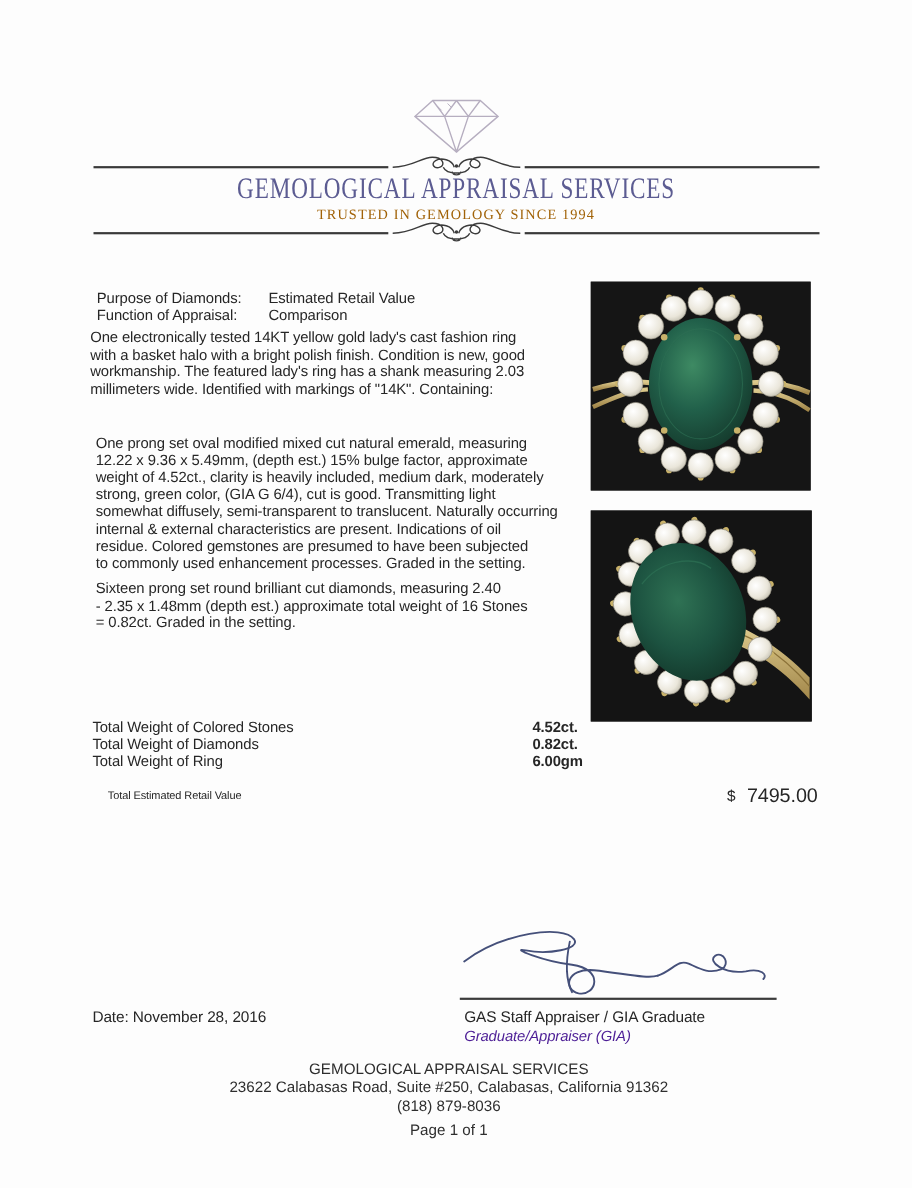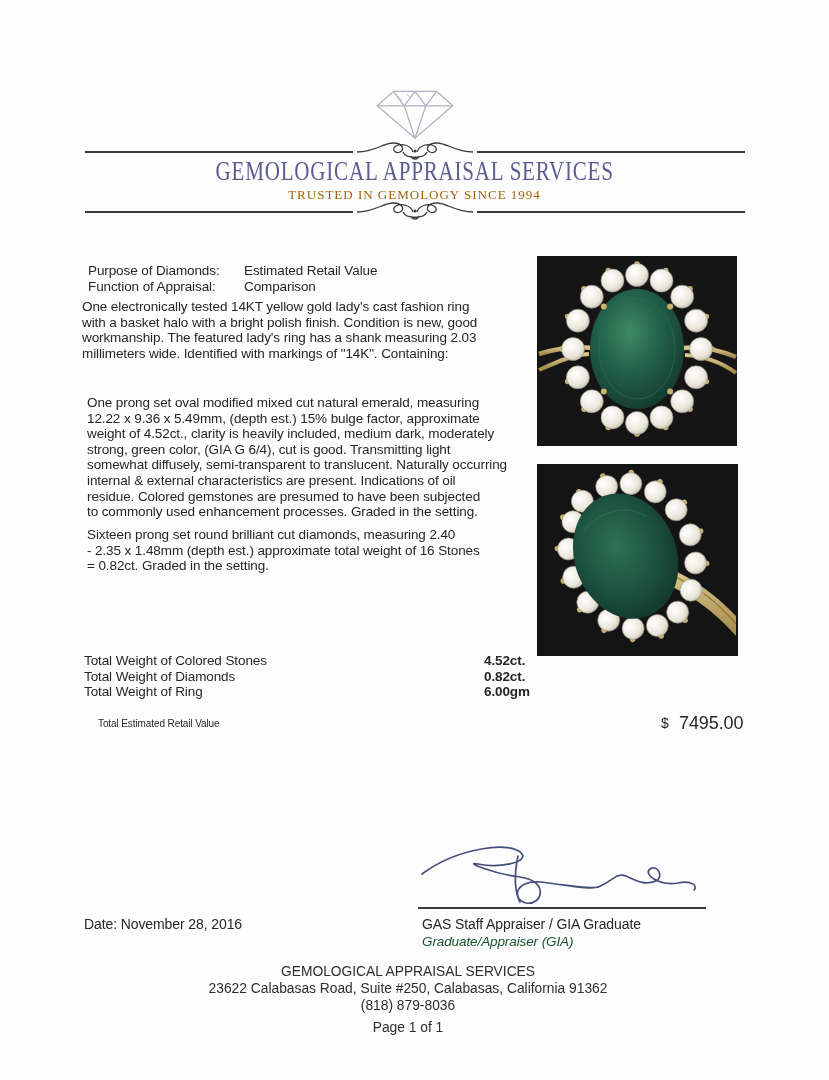--- a/index.html
+++ b/index.html
@@ -31,21 +31,21 @@
   .info-row .lbl{display:inline-block;width:156px;}
   .grade-row{line-height:15.5px;}
   .grade-row .lbl{display:inline-block;width:101px;}
   .tot-row{position:relative;line-height:15.6px;width:470px;}
   .tot-row .val{position:absolute;left:400px;width:54px;text-align:left;font-weight:bold;}
   
   .photo{background:#151515;}
   .photo svg{display:block;}
   
   .sig-line{left:418px;top:907px;width:288px;height:2px;background:#3b3b3b;}
-  .italic{font-style:italic;color:#14532d;}
+  .italic{font-style:italic;color:#4c1d95;}
   .footer-line{left:0;top:0;width:816px;text-align:center;font-size:13.8px;color:#2e2e2e;}
 </style>
 </head>
 <body>
 
 <div class="page">
 
   <div class="abs" style="left:370px;top:84px;">
     <svg width="90" height="58" viewBox="0 0 100 64" fill="none" stroke="#b6aec0" stroke-width="1.4">
       <path d="M26,8 L74,8 L92,24 L50,60 L8,24 Z"></path>

